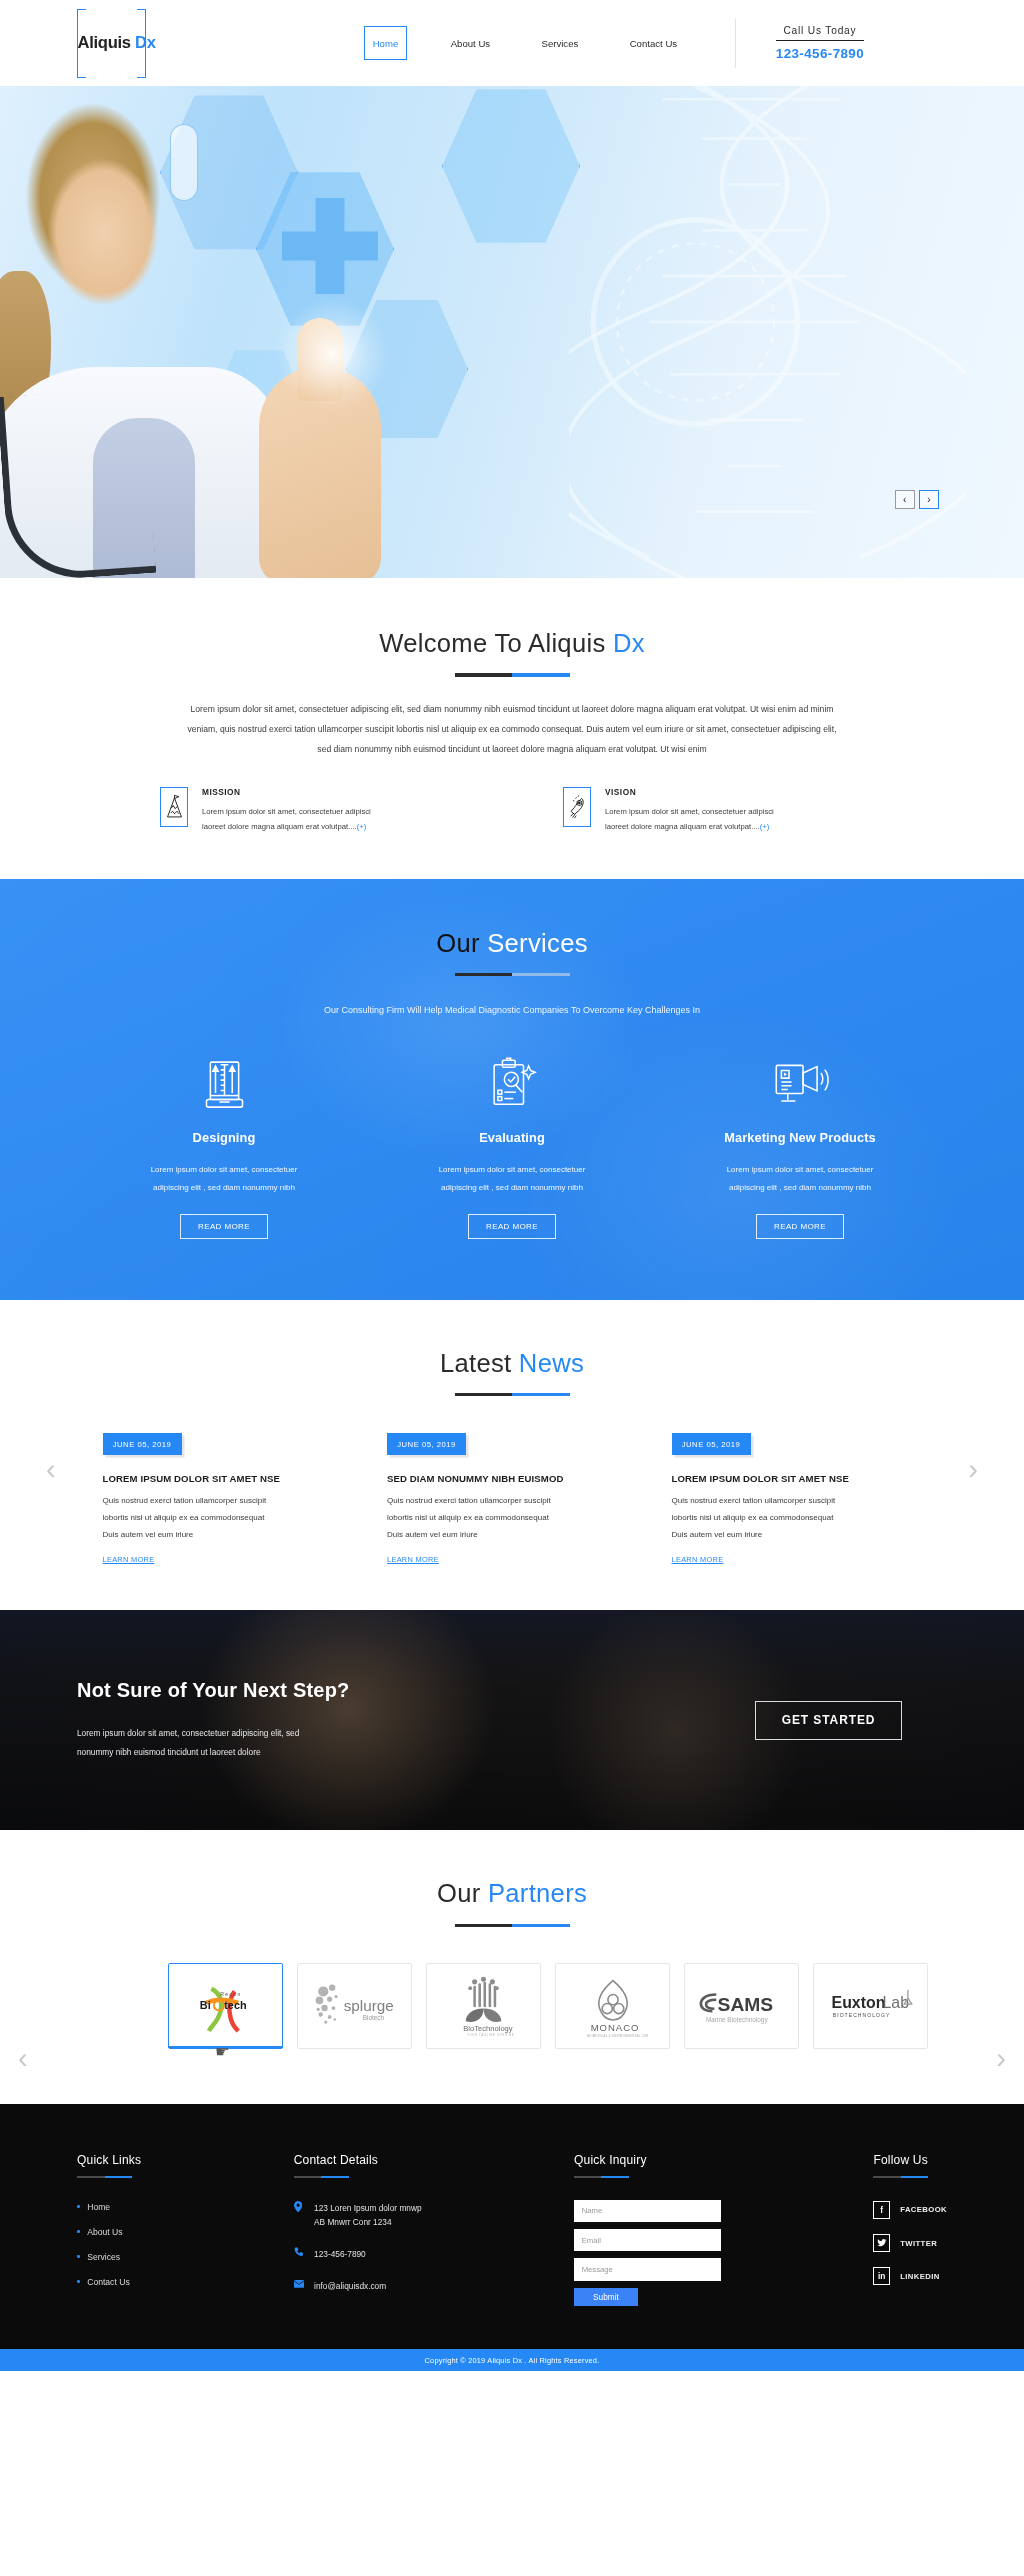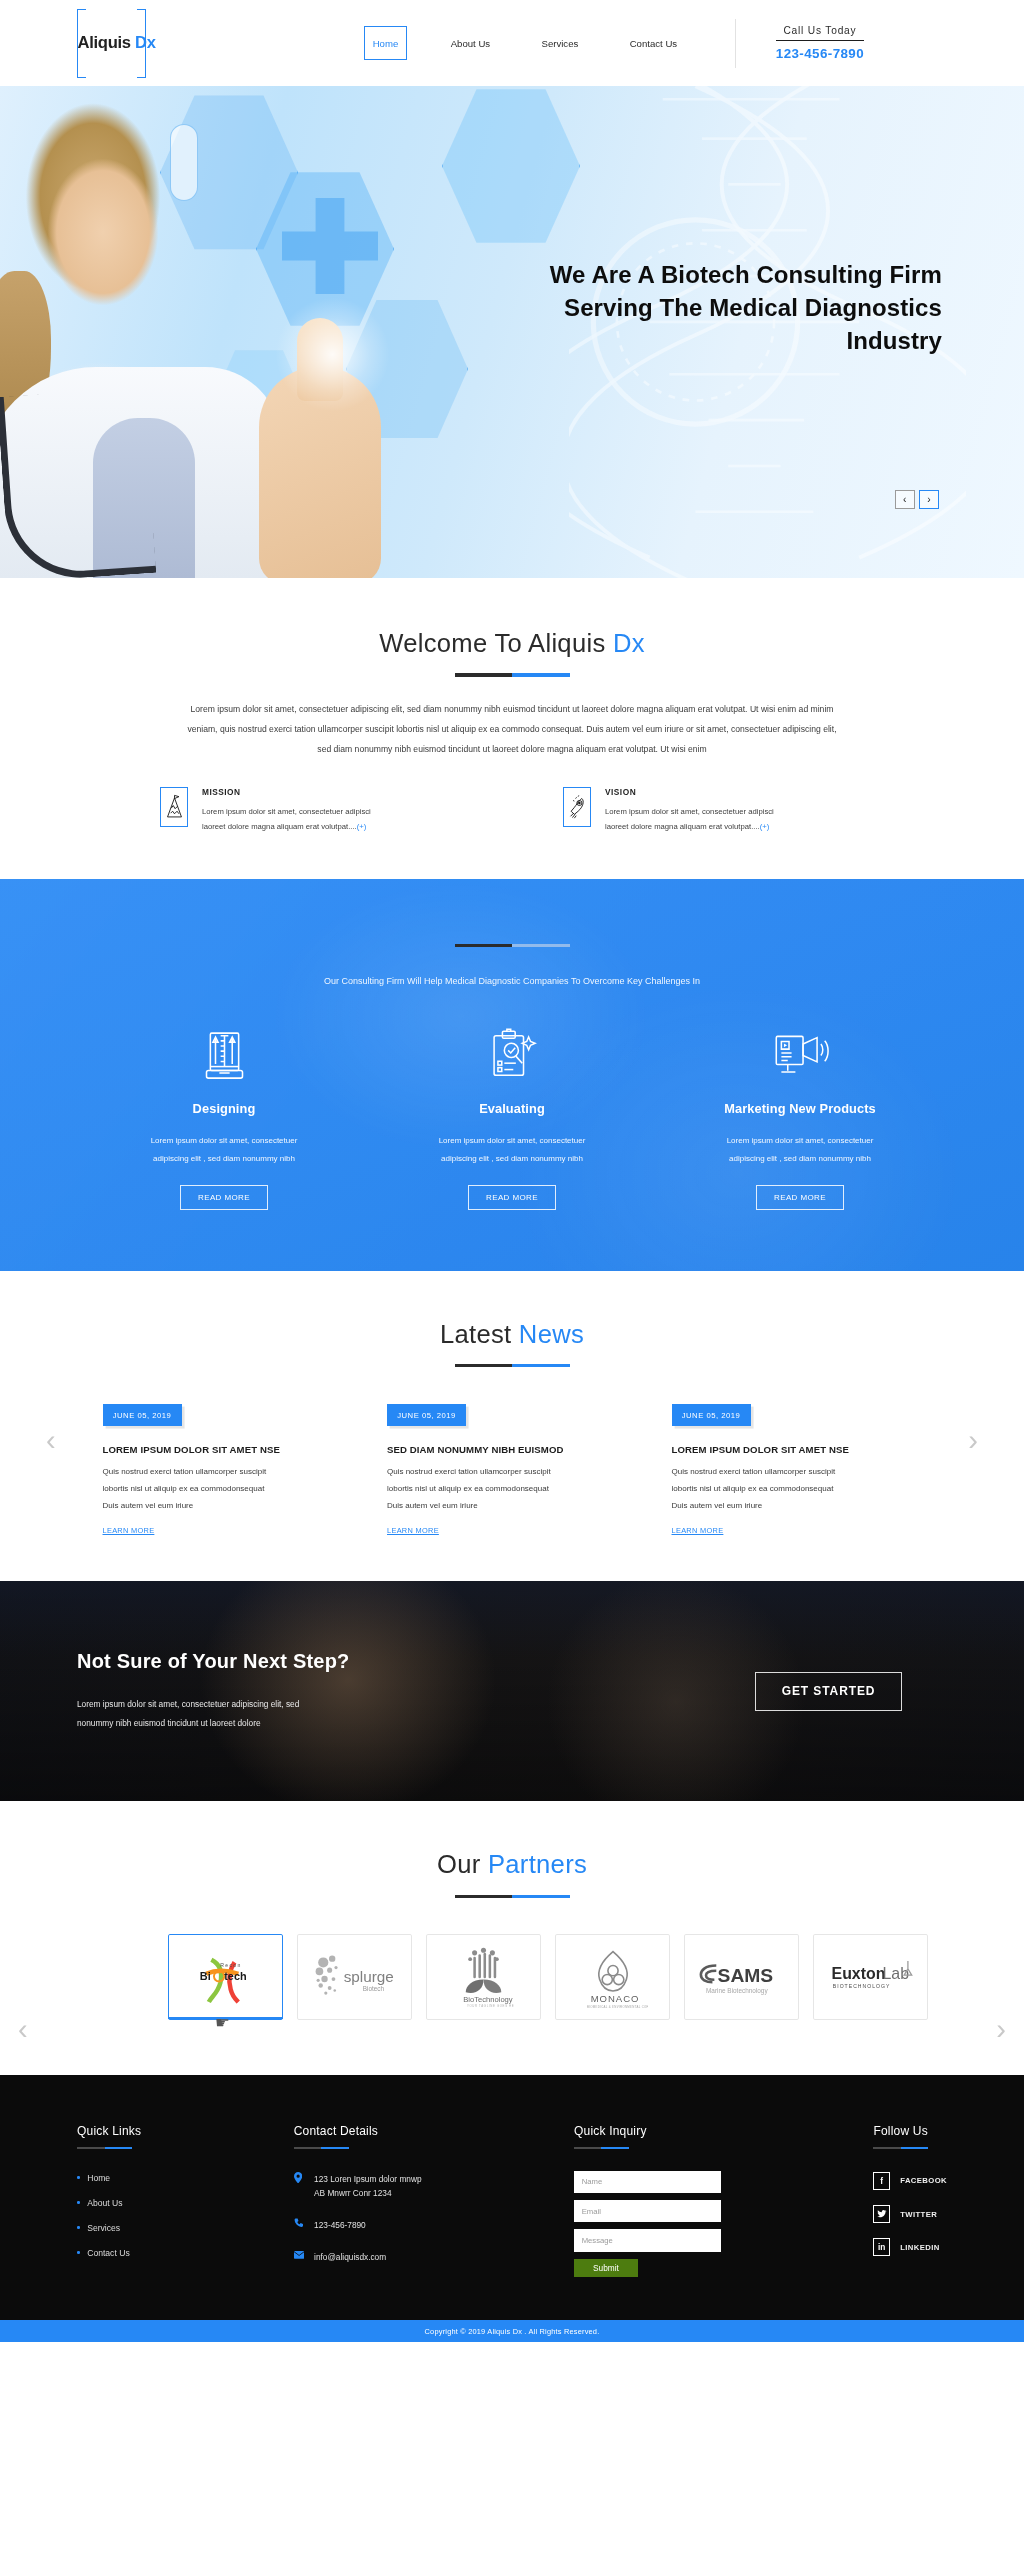--- a/index.html
+++ b/index.html
@@ -580,21 +580,21 @@
     background: #fff;
     padding: 0 7.7px;
     font-size: 7.7px;
     color: #333;
     font-family: "Liberation Sans", sans-serif;
   }
   .form input::placeholder { color: #9b9b9b; }
   .submit-btn {
     width: 64px;
     height: 18px;
-    background: #4d7c0f;
+    background: #3b82f6;
     color: #fff;
     border: none;
     font-size: 8.3px;
     cursor: pointer;
     font-family: "Liberation Sans", sans-serif;
   }
 
   .socials { margin-top: 23px; }
   .social {
     display: flex;
@@ -685,23 +685,20 @@
       <div class="ponytail"></div>
       <div class="coat"></div>
       <div class="scrub"></div>
       <div class="stetho"></div>
     </div>
     <div class="hand"></div>
     <div class="glow"></div>
   </div>
 
   <div class="hero-inner">
-    <div class="hero-text">
-      <h1>We Are A Biotech Consulting Firm Serving The Medical Diagnostics Industry</h1>
-    </div>
     <div class="hero-arrows">
       <span class="prevbtn">‹</span>
       <span class="nextbtn">›</span>
     </div>
   </div>
 </section>
 
 <section class="welcome">
   <h2 class="sec-title">
     <span>Welcome To Aliquis </span><span class="accent">Dx</span>
@@ -748,20 +745,23 @@
         <p>
           <span>Lorem ipsum dolor sit amet, consectetuer adipisci</span><br>
           <span>laoreet dolore magna aliquam erat volutpat....</span><span class="more">(+)</span>
         </p>
       </div>
     </div>
   </div>
 </section>
 
 <section class="services">
+  <h2 class="sec-title">
+    <span class="dark">Our </span><span>Services</span>
+  </h2>
   <div class="divider muted">
       <i></i>
       <i></i>
     </div>
 
   <div class="services-sub">Our Consulting Firm Will Help Medical Diagnostic Companies To Overcome Key Challenges In</div>
 
   <div class="svc-row">
 
     <div class="svc">

